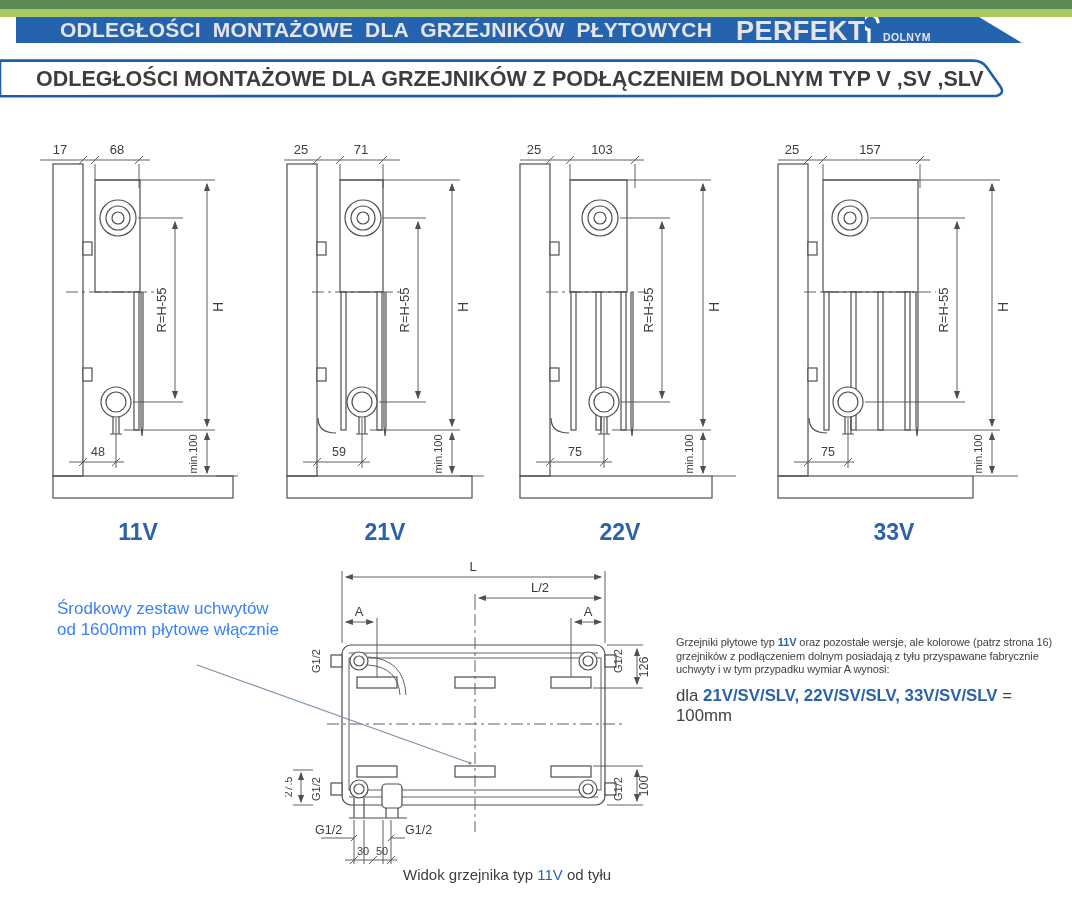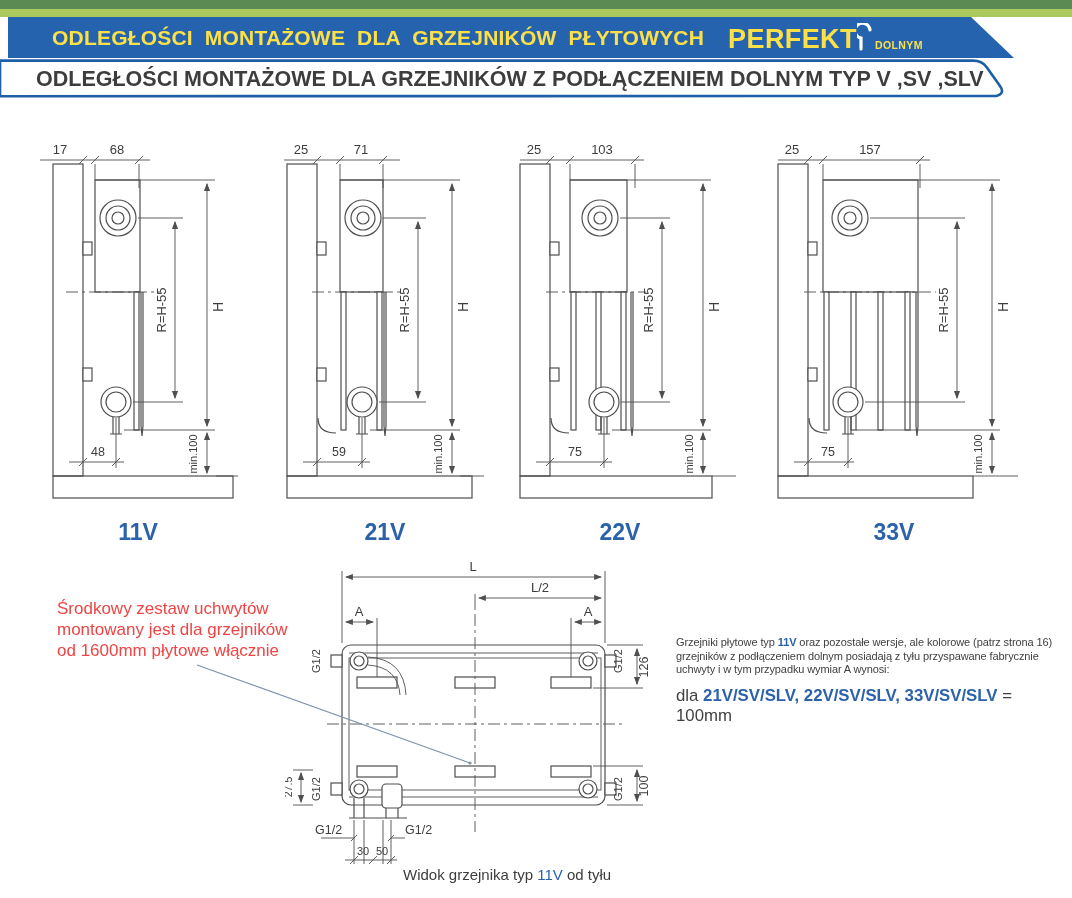--- a/index.html
+++ b/index.html
@@ -2,41 +2,41 @@
 <html><head>
 <meta charset="utf-8">
 <style>
   html,body{margin:0;padding:0}
   body{width:1072px;height:898px;position:relative;background:#fff;overflow:hidden;
        font-family:"Liberation Sans",sans-serif;color:#3d3d3d}
   .abs{position:absolute}
   
   .strip1{top:0;left:0;width:1072px;height:9px;background:#5b8a52}
   .strip2{top:9px;left:0;width:1072px;height:8px;background:#abc95f}
-  .banner1{top:17px;left:8px;width:1006px;height:41px;background:#2563ae;
+  .banner1{top:17px;left:16px;width:1006px;height:26px;background:#2563ae;
            clip-path:polygon(0 0,963px 0,1006px 100%,0 100%);
-           display:flex;align-items:center;color:#fde047}
+           display:flex;align-items:center;color:#e5e5e5}
   .b1-title{font-size:21px;font-weight:700;word-spacing:6px;letter-spacing:.2px;
             margin-left:44px;white-space:nowrap}
   .logo{display:flex;align-items:flex-end;margin-left:24px}
   .logo-main{font-size:27px;font-weight:700;letter-spacing:.4px;line-height:1}
   .logo-sub{font-size:10.5px;font-weight:700;margin-left:1px;margin-bottom:2px;letter-spacing:.4px}
   .banner2{top:58px;left:0}
   
   svg text{font-family:"Liberation Sans",sans-serif;fill:#3d3d3d}
   .ln{stroke:#4f4f4f;stroke-width:1.2;fill:none}
   .wh{fill:#fff;stroke:#4f4f4f;stroke-width:1.2}
   .dm{stroke:#4f4f4f;stroke-width:.9;fill:none}
   .cl{stroke:#4f4f4f;stroke-width:.9;fill:none;stroke-dasharray:12 4 3 4}
   .t13{font-size:13px}.t12{font-size:12.5px}.t11{font-size:11px}
   .t14{font-size:14px}.t15{font-size:15px}.t10{font-size:10.5px}
   .typ{font-size:23px;font-weight:700;fill:#2c62a9}
   .dg{position:absolute;top:130px}
   
-  .note-left{top:598px;left:57px;width:270px;font-size:17px;line-height:1.24;color:#ef4444}
+  .note-left{top:598px;left:57px;width:270px;font-size:17px;line-height:1.24;color:#3b82f6}
   .note-right{top:596px;left:676px;width:396px;color:#414141}
   .nr-title{font-size:17.5px}
   .nr-para{margin-top:40px;font-size:11px;line-height:1.23;letter-spacing:-.1px}
   .nr-rule{margin-top:9px;font-size:16.8px}
   .hl{color:#2c62a9;font-weight:700}
   .cap-blue{fill:#2c62a9}
 </style>
 </head>
 <body>
 
@@ -240,21 +240,20 @@
     <text transform="rotate(-90 214 324)" x="214" y="324" class="t11" text-anchor="middle">min.100</text>
     <path d="M26 332H86M80 288V338" class="dm"></path>
     <path d="M36 336L44 328M76 336L84 328" class="dm"></path>
     <text x="60" y="326" class="t12" text-anchor="middle">75</text>
   </g>
   <text x="126" y="410" class="typ" text-anchor="middle">33V</text>
 </svg>
 
 <div class="abs note-left">
   <div>Środkowy zestaw uchwytów</div>
-  <div>montowany jest dla grzejników</div>
   <div>od 1600mm płytowe włącznie</div>
 </div>
 
 <svg class="abs" style="left:0;top:558px;pointer-events:none;z-index:2" width="1072" height="340" viewBox="0 0 1072 340">
   <line x1="197" y1="107" x2="470" y2="205" stroke="#7d93ad" stroke-width="1.2"></line>
   <circle cx="470" cy="205" r="1.6" fill="#7d93ad"></circle>
 </svg>
 
 <svg class="abs" style="left:285px;top:558px" width="400" height="340" viewBox="0 0 400 340">
   <g>

